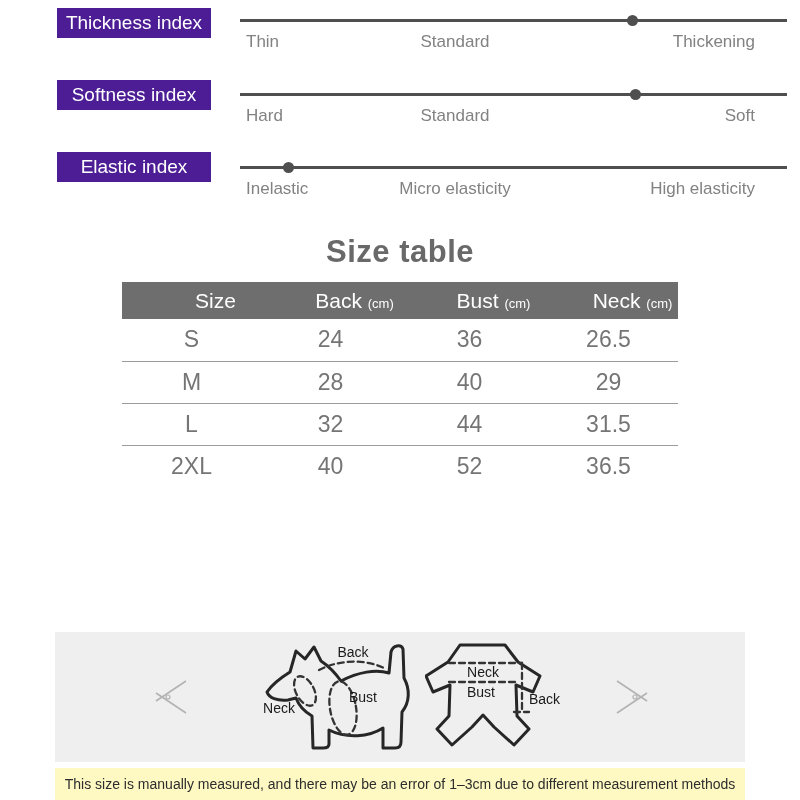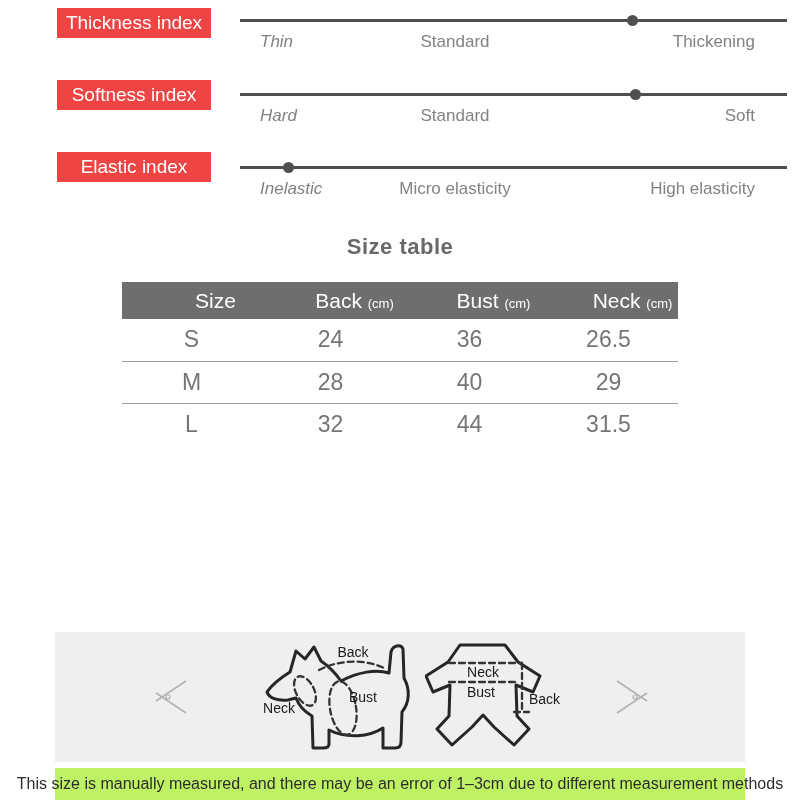--- a/index.html
+++ b/index.html
@@ -1,33 +1,33 @@
 <!DOCTYPE html>
 <html><head>
 <meta charset="utf-8">
 <style>
   * { margin:0; padding:0; box-sizing:border-box; }
   html,body { width:800px; height:800px; background:#ffffff; overflow:hidden;
               font-family:"Liberation Sans", sans-serif; position:relative; }
 
   
   .idx-label { position:absolute; left:57px; width:154px; height:30px;
-               background:#ef4444; color:#fff; font-size:19px;
+               background:#4c1d95; color:#fff; font-size:19px;
                display:flex; align-items:center; justify-content:center; }
   .idx-line  { position:absolute; left:240px; width:547px; height:3px; background:#4f4f4f; }
   .idx-dot   { position:absolute; width:11px; height:11px; border-radius:50%; background:#4f4f4f; }
   .idx-opts  { position:absolute; left:0; top:0; width:800px; height:0; }
   .opt { position:absolute; font-size:17px; color:#828282; white-space:nowrap; }
-  .opt-1 { left:260px;font-style:italic; }
+  .opt-1 { left:246px; }
   .opt-2 { left:375px; width:160px; text-align:center; }
   .opt-3 { left:540px; width:215px; text-align:right; }
 
   
   .tbl-title { position:absolute; top:234px; left:0; width:800px; text-align:center;
-               font-size:22px; font-weight:700; color:#696969; letter-spacing:0.5px; }
+               font-size:31px; font-weight:700; color:#696969; letter-spacing:0.5px; }
   table.size { position:absolute; left:122px; top:282px; width:556px;
                border-collapse:collapse; table-layout:fixed; }
   table.size thead tr { background:#6e6e6e; }
   table.size th { height:37px; color:#ffffff; font-weight:400; font-size:21px;
                   text-align:center; vertical-align:middle; white-space:nowrap;padding-left:48px; }
   table.size th .unit { font-size:13px; }
   table.size td { height:42px; text-align:center; vertical-align:middle;
                   font-size:23px; color:#757575; }
   table.size tbody tr { border-bottom:1px solid #9c9c9c; }
   table.size tbody tr:last-child { border-bottom:none; }
@@ -39,21 +39,21 @@
   .svg-garment { left:370px; top:10px; }
   .svg-arrow-l { left:97px;  top:45px; cursor:pointer; }
   .svg-arrow-r { left:556px; top:45px; cursor:pointer; }
   .outline { fill:none; stroke:#262626; stroke-width:3; stroke-linejoin:round; stroke-linecap:round; }
   .dash    { fill:none; stroke:#333333; stroke-width:2.3; stroke-dasharray:6 4; stroke-linecap:round; }
   .diaglbl { font-family:"Liberation Sans", sans-serif; font-size:14px; fill:#1a1a1a; }
   .arrowln { fill:none; stroke:#b3b3b3; stroke-width:1.6; }
 
   
   .footer { position:absolute; left:55px; top:768px; width:690px; height:32px;
-            background:#bef264; color:#2d2d2d; font-size:16px;
+            background:#fef9c3; color:#2d2d2d; font-size:14px;
             display:flex; align-items:center; justify-content:center; white-space:nowrap; }
 </style>
 </head>
 <body>
 
 <div>
 
   <div class="idx-label" style="top:8px;">
     <span>Thickness index</span>
   </div>
@@ -111,20 +111,26 @@
       <td>28</td>
       <td>40</td>
       <td>29</td>
     </tr>
     <tr>
       <td>L</td>
       <td>32</td>
       <td>44</td>
       <td>31.5</td>
     </tr>
+    <tr>
+      <td>2XL</td>
+      <td>40</td>
+      <td>52</td>
+      <td>36.5</td>
+    </tr>
   </tbody>
 </table>
 
 <div class="panel">
 
   <svg class="svg-arrow-l" width="40" height="40" viewBox="0 0 40 40">
     <path class="arrowln" d="M34 4 L4 24"></path>
     <path class="arrowln" d="M34 36 L4 16"></path>
     <circle cx="16" cy="20" r="2" fill="none" stroke="#b3b3b3" stroke-width="1.2"></circle>
   </svg>

